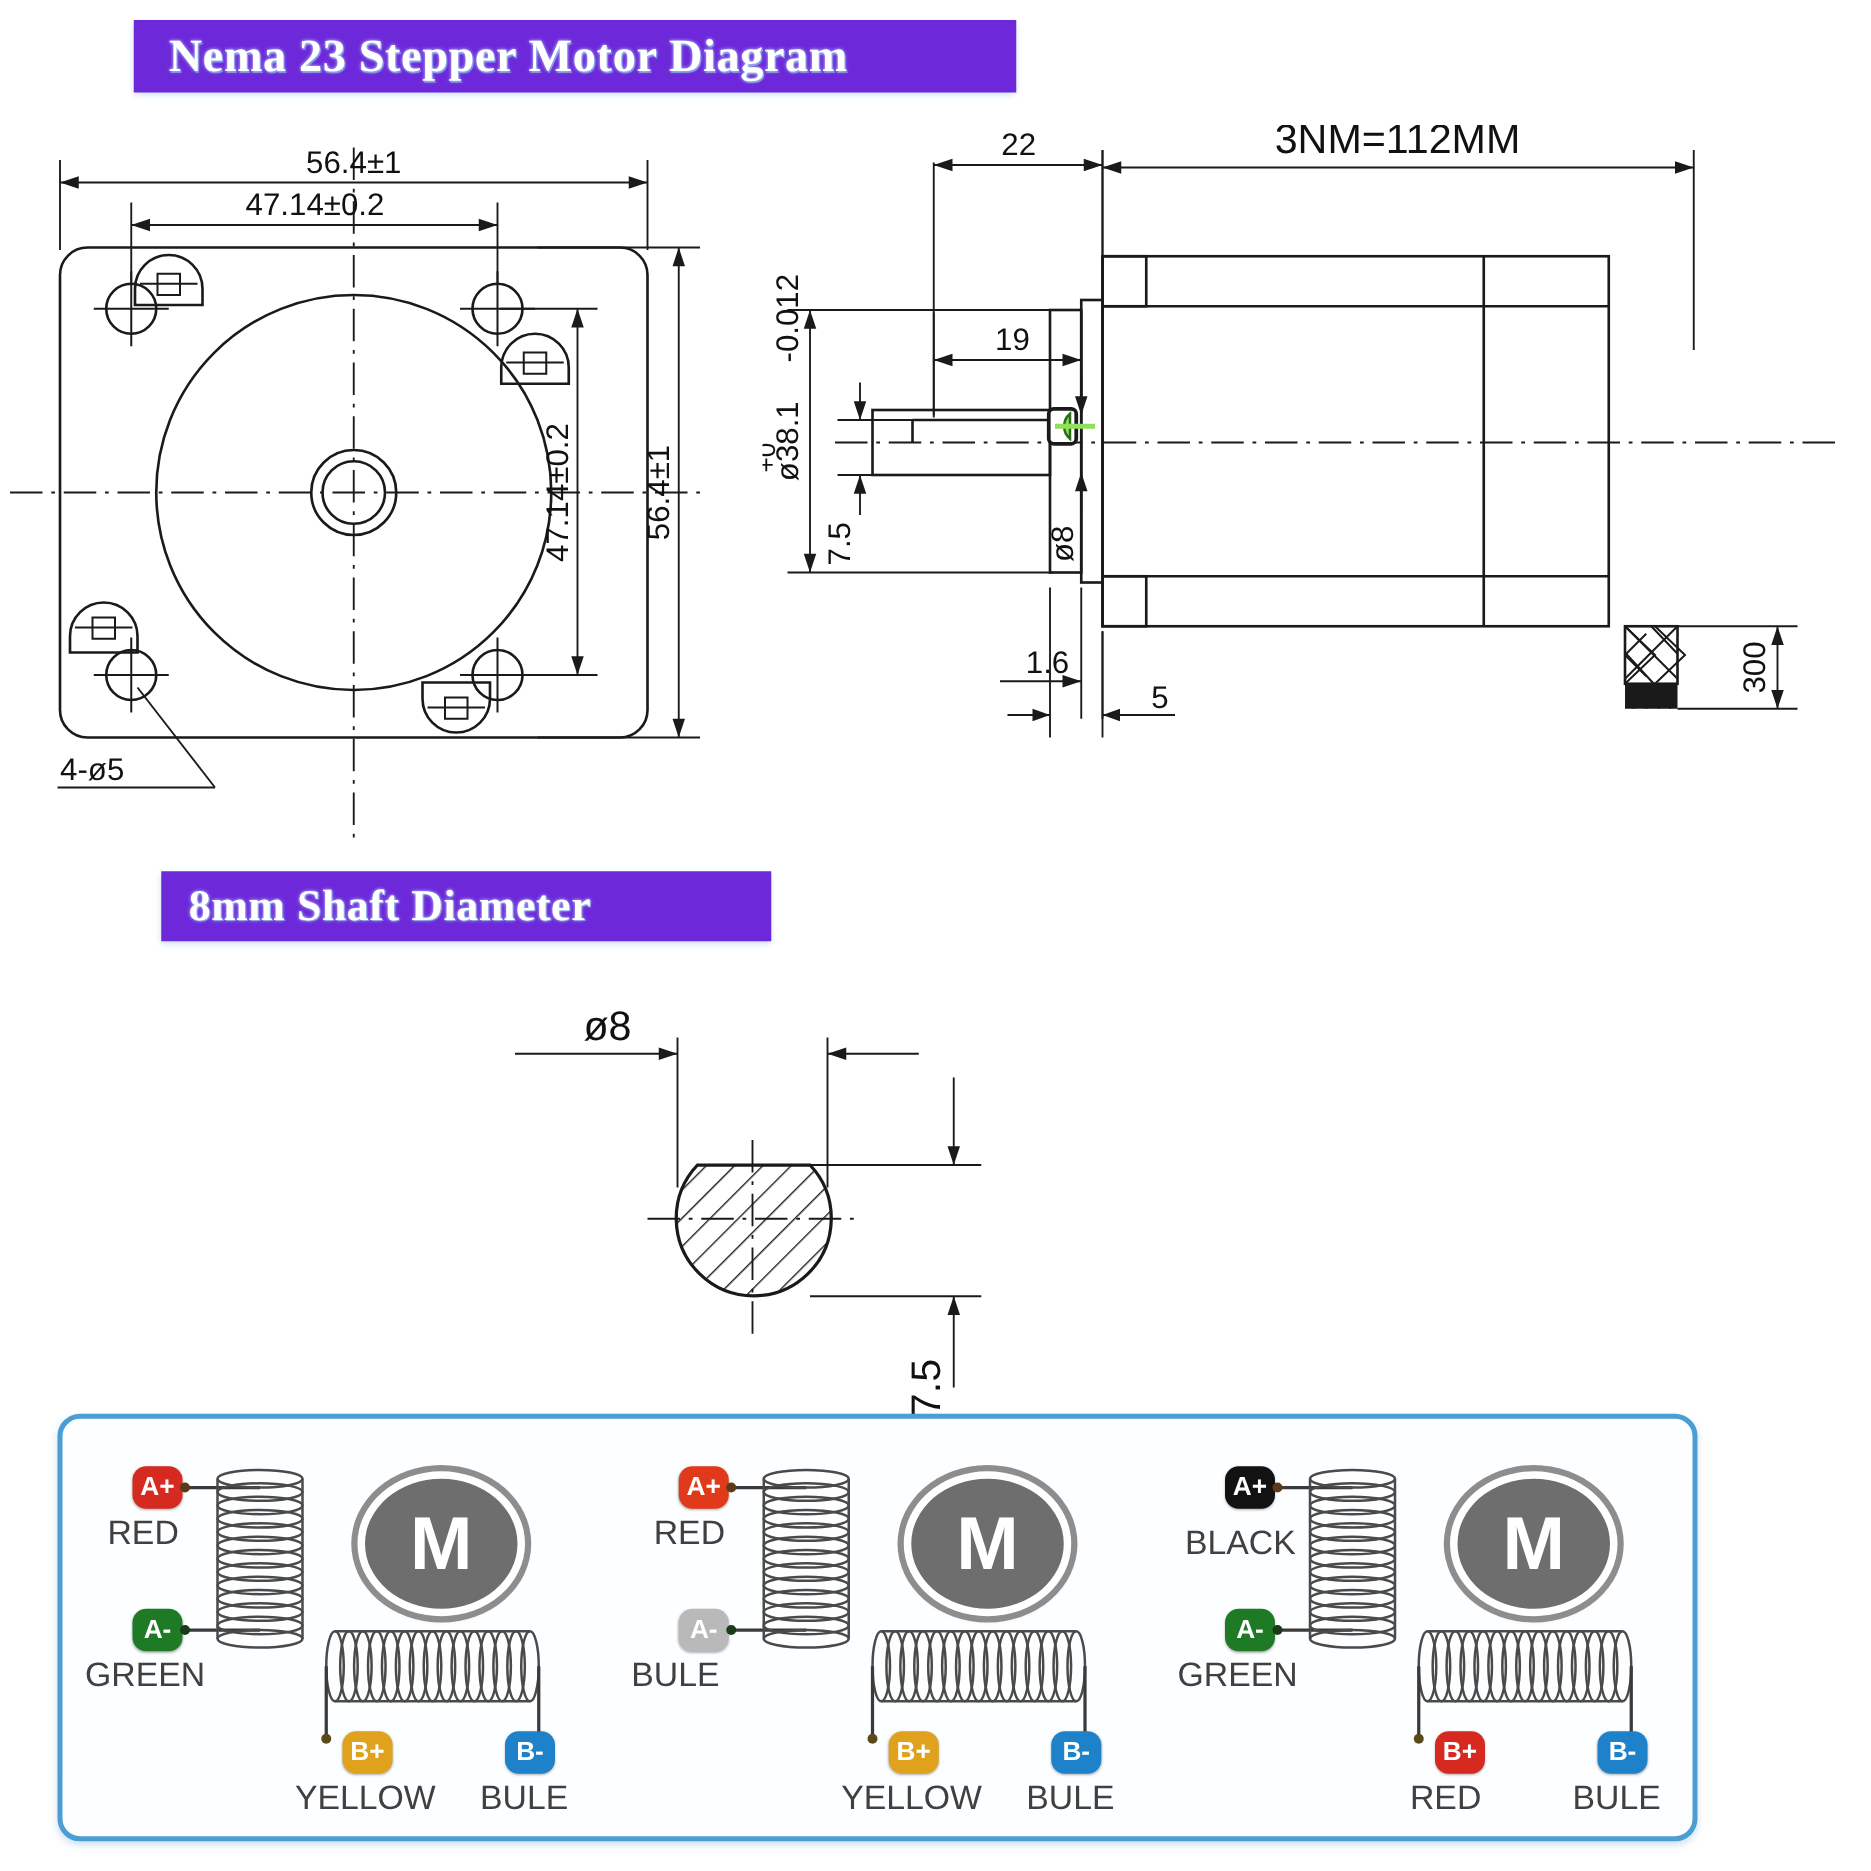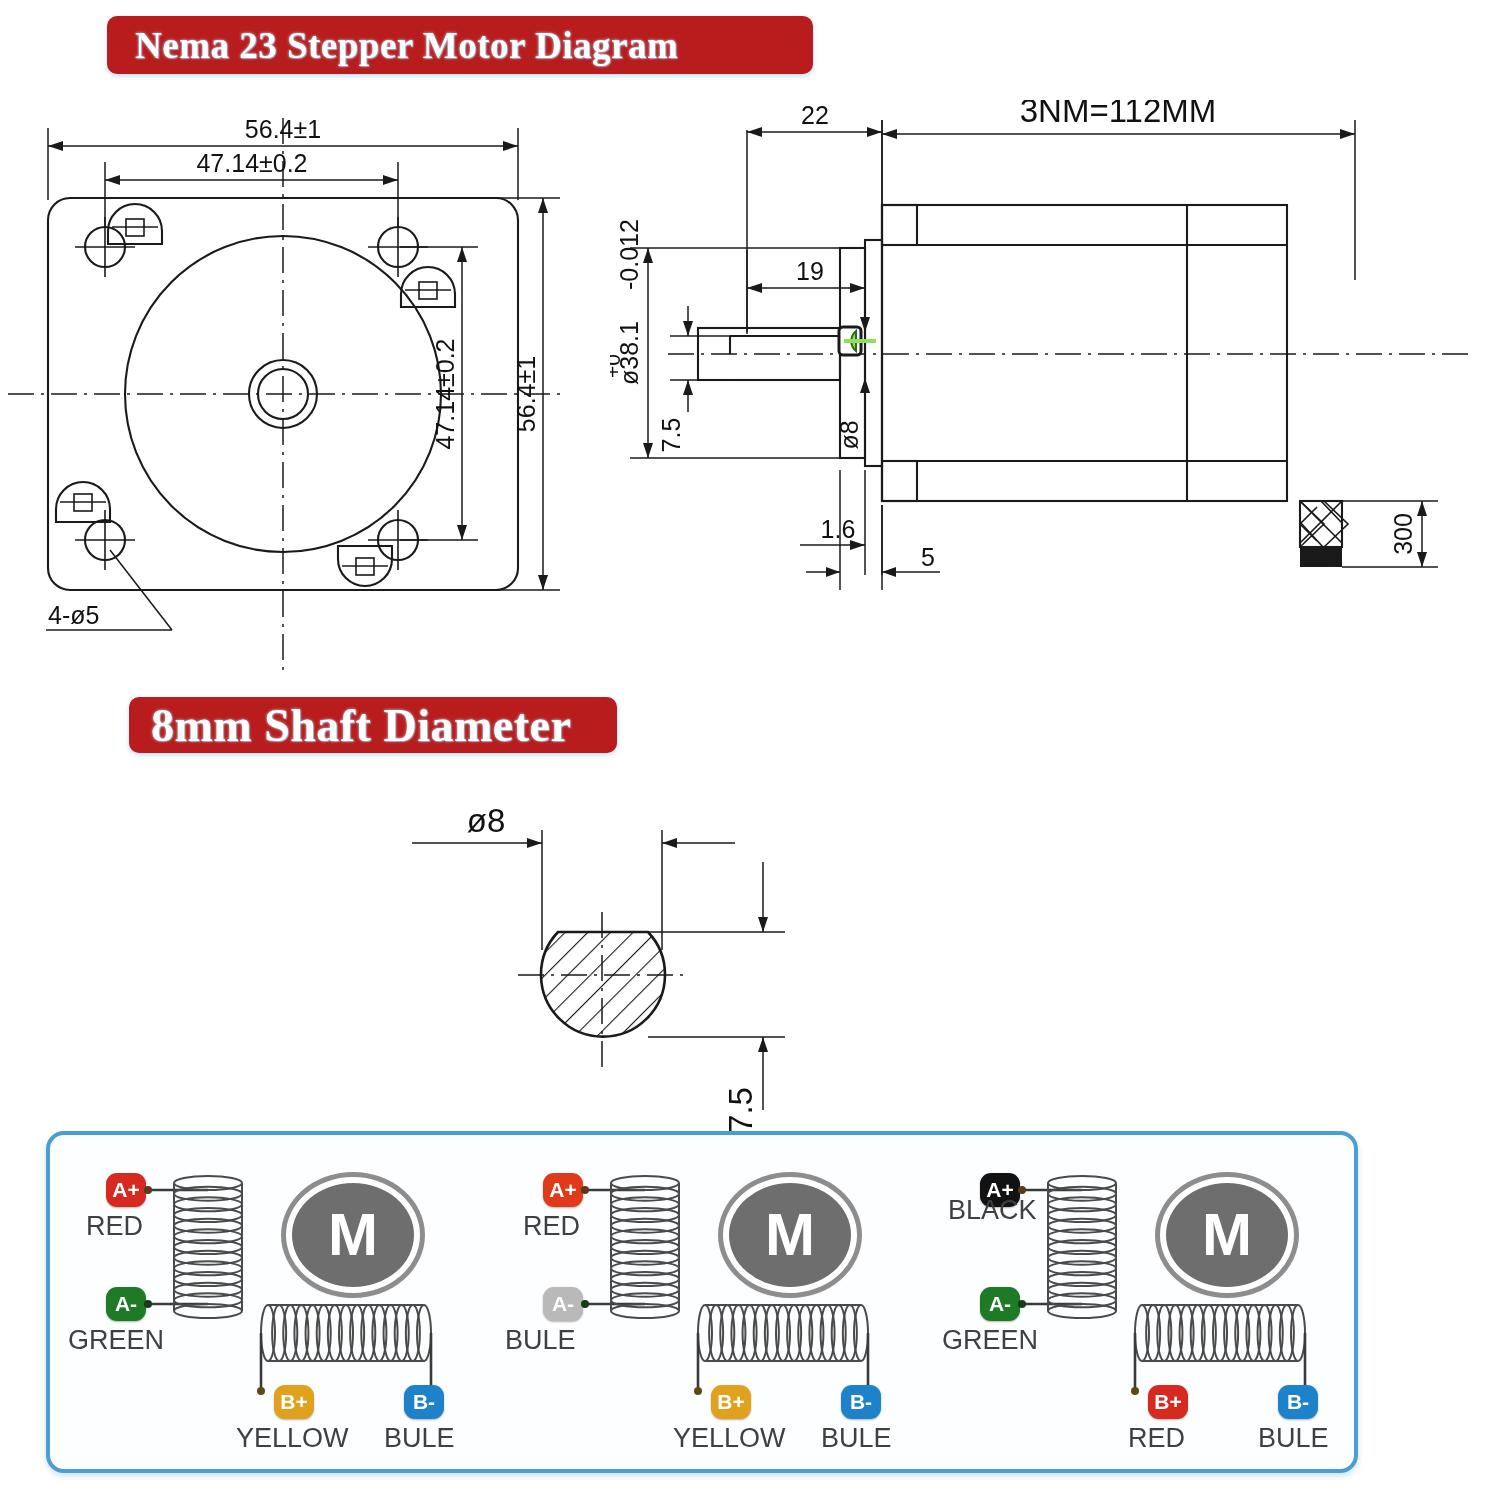--- a/index.html
+++ b/index.html
@@ -1,29 +1,29 @@
 <!DOCTYPE html>
 <html><head>
 <meta charset="utf-8">
 <style>
   html,body{margin:0;padding:0;background:#ffffff;}
   body{width:1497px;height:1497px;position:relative;overflow:hidden;
        font-family:"Liberation Sans",sans-serif;color:#111;}
 
-  .badge{position:absolute;background:#b91c1c;border-radius:10px;
+  .badge{position:absolute;background:#6d28d9;border-radius:0;
          display:flex;align-items:center;box-sizing:border-box;
          box-shadow:0 2px 5px rgba(120,180,220,.45);}
   .badge span{font-family:"Liberation Serif",serif;font-weight:bold;color:#fff;
               letter-spacing:.5px;text-shadow:0 0 3px rgba(190,235,255,.95),
               1px 1px 0 rgba(120,190,230,.6);}
 
   #title-badge{left:107px;top:16px;width:706px;height:58px;padding-left:28px;}
   #title-badge span{font-size:37px;}
   #shaft-badge{left:129px;top:697px;width:488px;height:56px;padding-left:22px;}
-  #shaft-badge span{font-size:46px;}
+  #shaft-badge span{font-size:35px;}
 
   svg{position:absolute;left:0;top:0;}
   .ln{stroke:#1a1a1a;fill:none;stroke-width:2.1;}
   .thin{stroke:#1a1a1a;fill:none;stroke-width:1.6;}
   .ctr{stroke:#1a1a1a;fill:none;stroke-width:1.5;
        stroke-dasharray:26 7 3 7;}
   .dim{stroke:#1a1a1a;fill:none;stroke-width:1.5;}
   .hatch{stroke:#1a1a1a;stroke-width:1.6;}
   .txt{font-family:"Liberation Sans",sans-serif;font-size:25px;fill:#111;}
   .txt-sm{font-family:"Liberation Sans",sans-serif;font-size:21px;fill:#111;}
@@ -460,21 +460,21 @@
     <div class="pin" style="left: 348px; top: 250px; background: rgb(29, 130, 201);">
       <span>B-</span>
     </div>
     <div class="plabel" style="left:328px;top:288px;">BULE</div>
   </div>
 
   <div class="wcell c2">
     <div class="pin" style="left: 50px; top: 38px; background: rgb(18, 18, 18);">
       <span>A+</span>
     </div>
-    <div class="plabel" style="left:18px;top:60px;">BLACK</div>
+    <div class="plabel" style="left:18px;top:84px;">BLACK</div>
 
     <div class="pin" style="left: 50px; top: 152px; background: rgb(31, 122, 37);">
       <span>A-</span>
     </div>
     <div class="plabel" style="left:12px;top:190px;">GREEN</div>
 
     <svg width="437" height="342" style="left:0;top:0;">
       <g class="coilA">
           <path d="M92 55 H152" stroke="#3a3a3a" stroke-width="2.6" fill="none"></path>
           <circle cx="92" cy="55" r="4" fill="#5a3a1a"></circle>

